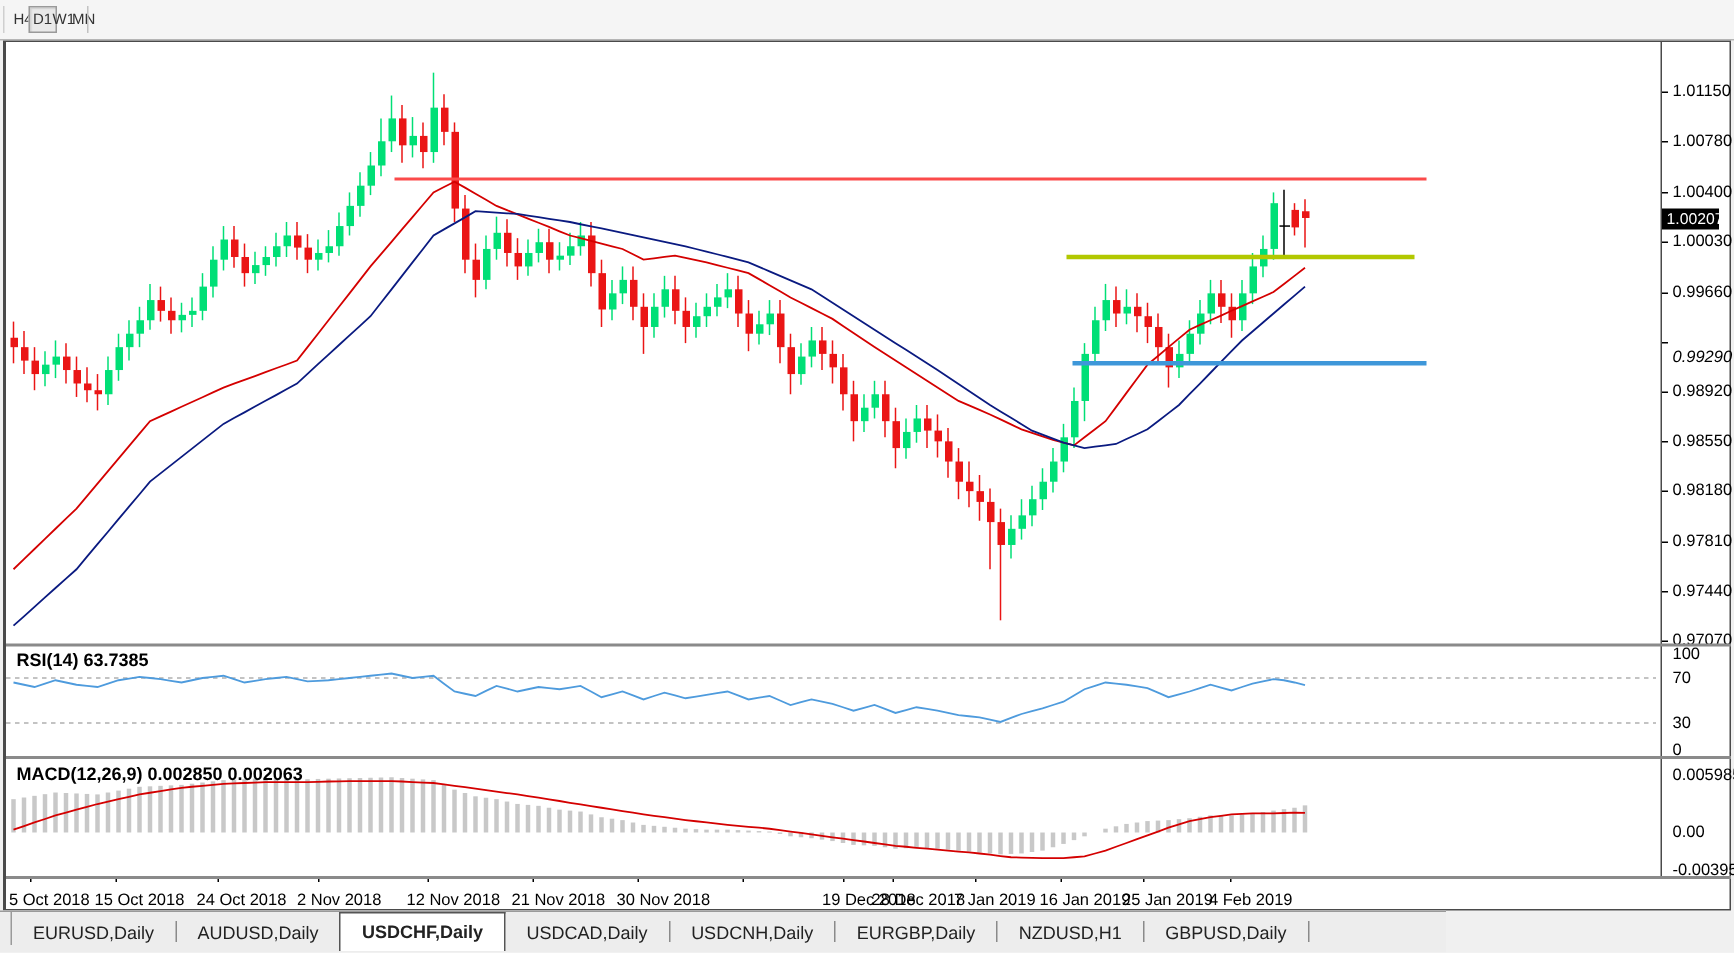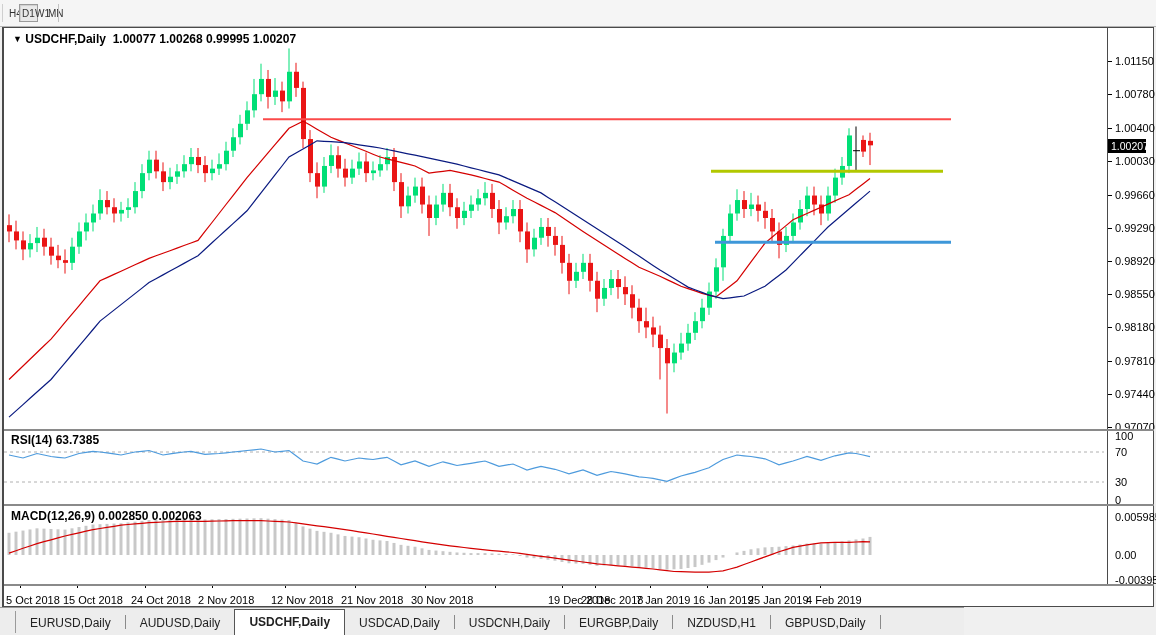--- a/index.html
+++ b/index.html
@@ -32,21 +32,21 @@
   .ptick { position:absolute; left:1104px; width:4px; height:1px; background:#000; }
   .plabel { position:absolute; left:1111px; font-size:11px; color:#000; white-space:nowrap; }
   .price-tag { position:absolute; left:1104px; width:38px; height:14px; background:#000; color:#fff;
     font-size:10.5px; line-height:14px; padding-left:3px; z-index:6; }
 
   .dlabel { position:absolute; font-size:11px; color:#000; white-space:nowrap; top:566px; }
   .dtick { position:absolute; width:1px; height:4px; background:#000; top:556px; }
 
   
   .tabbar { position:absolute; left:0; top:607px; width:964px; height:28px;
-    background:#ededed; border-top:1px solid #9a9a9a; display:flex; align-items:center;padding-left:8px; }
+    background:#ededed; border-top:1px solid #9a9a9a; display:flex; align-items:flex-start; }
   .tab-sliver { width:8px; height:22px; border-right:1px solid #9a9a9a; }
   .tab { height:22px; line-height:21px; padding:0 14px; font-size:12px; color:#222; cursor:default; white-space:nowrap; }
   .tab-div { width:1px; height:14px; background:#8a8a8a; align-self:center; }
   .tab.active { background:#fff; border:1px solid #555; border-bottom:none; height:26px;
     line-height:24px; font-weight:700; z-index:3; }
 </style>
 </head>
 <body>
 
 <div class="window">
@@ -440,21 +440,20 @@
         <line x1="824" y1="527" x2="824" y2="514.9369" stroke="#c8c8c8" stroke-width="3"></line>
         <line x1="831" y1="527" x2="831" y2="514.302" stroke="#c8c8c8" stroke-width="3"></line>
         <line x1="838" y1="527" x2="838" y2="513.34965" stroke="#c8c8c8" stroke-width="3"></line>
         <line x1="845" y1="527" x2="845" y2="512.3973" stroke="#c8c8c8" stroke-width="3"></line>
         <line x1="852" y1="527" x2="852" y2="511.44494999999995" stroke="#c8c8c8" stroke-width="3"></line>
         <line x1="859" y1="527" x2="859" y2="510.49260000000004" stroke="#c8c8c8" stroke-width="3"></line>
         <line x1="866" y1="527" x2="866" y2="508.90535" stroke="#c8c8c8" stroke-width="3"></line>
         <polyline points="5,525.1 12,522.7 19,520.3 26,518.0 33,515.6 40,513.7 47,511.8 54,509.9 61,508.0 68,506.4 75,504.8 82,503.2 89,501.6 96,500.5 103,499.4 110,498.3 117,497.2 124,496.5 131,495.9 138,495.3 145,494.6 152,494.3 159,494.0 166,493.7 173,493.4 180,493.4 187,493.4 194,493.4 201,493.4 208,493.2 215,493.0 222,492.9 229,492.7 236,492.7 243,492.7 250,492.7 257,492.7 264,493.0 271,493.4 278,493.7 285,494.0 292,494.9 299,495.9 306,496.8 313,497.8 320,498.7 327,499.7 334,500.7 341,501.6 348,502.7 355,503.8 362,504.9 369,506.0 376,507.2 383,508.3 390,509.4 397,510.5 404,511.6 411,512.7 418,513.8 425,514.9 432,515.9 439,516.8 446,517.8 453,518.7 460,519.5 467,520.3 474,521.1 481,521.9 488,522.6 495,523.2 502,523.8 509,524.5 516,525.4 523,526.4 530,527.3 537,528.3 544,529.2 551,530.2 558,531.1 565,532.1 572,533.0 579,534.0 586,534.9 593,535.9 600,536.5 607,537.2 614,537.8 621,538.4 628,539.1 635,539.7 642,540.3 649,541.0 656,541.8 663,542.7 670,543.5 677,543.7 684,543.9 691,544.1 698,544.1 705,544.1 712,543.5 719,542.9 726,541.0 733,539.1 740,536.5 747,534.0 754,531.4 761,528.9 768,526.4 775,523.8 782,521.6 789,519.4 796,518.1 803,516.8 810,515.9 817,514.9 824,514.6 831,514.3 838,514.3 845,514.3 852,514.0 859,513.7 866,513.9" fill="none" stroke="#d40000" stroke-width="1.2"></polyline>
       </svg>
 
-    <div class="chart-title"><span class="tri">▼</span> <span>USDCHF,Daily</span>&nbsp; <span>1.00077 1.00268 0.99995 1.00207</span></div>
 
     <div class="ind-label" style="left:7px; top:405px;">RSI(14) 63.7385</div>
     <div class="ind-label" style="left:7px; top:481px;">MACD(12,26,9) 0.002850 0.002063</div>
 
     <div class="axis-sep-v"></div>
     <div class="panel-sep" style="top:401px;"></div>
     <div class="panel-sep" style="top:476px;"></div>
     <div class="panel-sep" style="top:556px;"></div>
 
     <div id="price-axis">
@@ -462,21 +461,21 @@
         <div class="plabel" style="top: 27px;">1.01150</div>
         <div class="ptick" style="top: 66px;"></div>
         <div class="plabel" style="top: 60px;">1.00780</div>
         <div class="ptick" style="top: 100px;"></div>
         <div class="plabel" style="top: 94px;">1.00400</div>
         <div class="ptick" style="top: 133px;"></div>
         <div class="plabel" style="top: 127px;">1.00030</div>
         <div class="ptick" style="top: 167px;"></div>
         <div class="plabel" style="top: 161px;">0.99660</div>
         <div class="ptick" style="top: 200px;"></div>
-        <div class="plabel" style="top: 194px;">0.99290</div>
+        <div class="plabel" style="top: 204px; font-style: italic;">0.99290</div>
         <div class="ptick" style="top: 233px;"></div>
         <div class="plabel" style="top: 227px;">0.98920</div>
         <div class="ptick" style="top: 266px;"></div>
         <div class="plabel" style="top: 260px;">0.98550</div>
         <div class="ptick" style="top: 299px;"></div>
         <div class="plabel" style="top: 293px;">0.98180</div>
         <div class="ptick" style="top: 333px;"></div>
         <div class="plabel" style="top: 327px;">0.97810</div>
         <div class="ptick" style="top: 366px;"></div>
         <div class="plabel" style="top: 360px;">0.97440</div>

